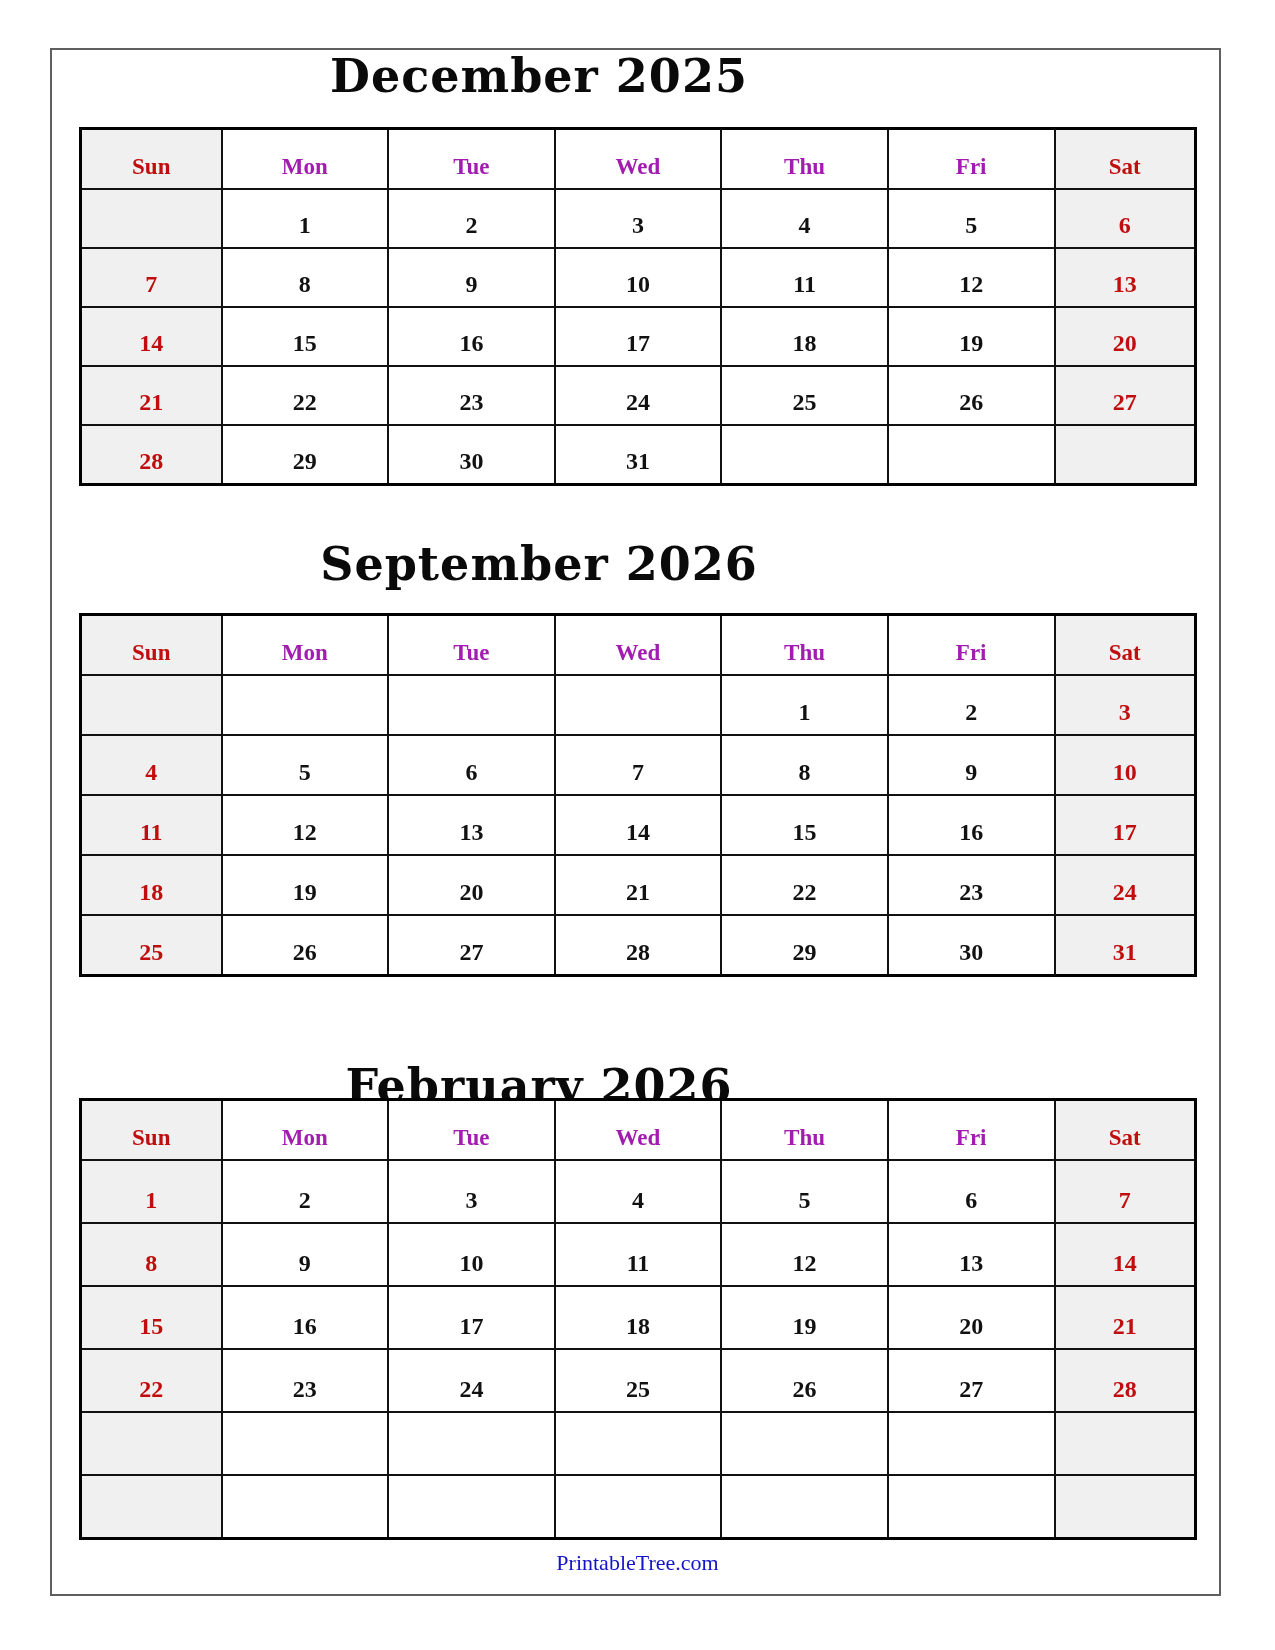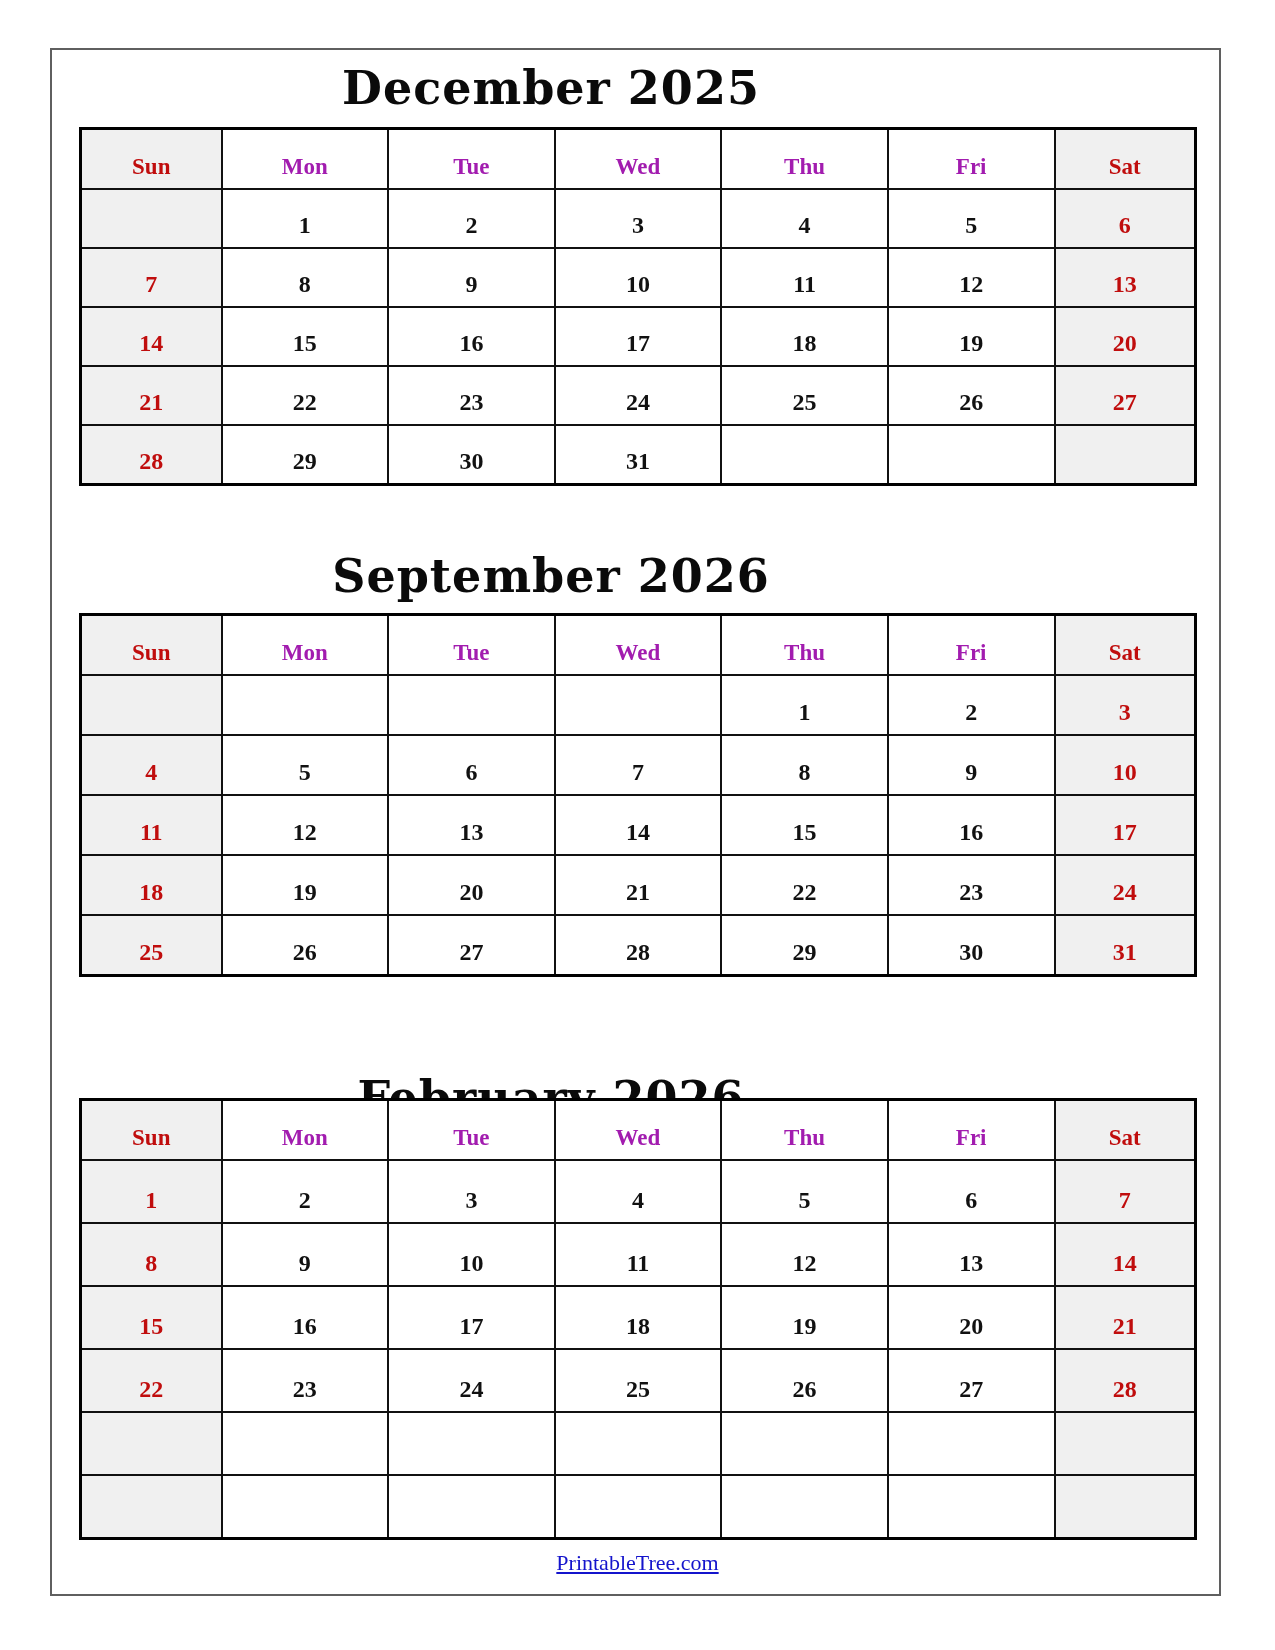--- a/index.html
+++ b/index.html
@@ -21,21 +21,21 @@
   .month-title{
     position:absolute;
     left:0;width:1078px;
     text-align:center;
     font-family:"DejaVu Serif", serif;
     font-weight:bold;
     font-size:46px;
     line-height:1.15;
     color:#0a0a0a;
     letter-spacing:1px;
-    margin:12px;
+    margin:0;
   }
   #title0{top:50px;}
   #title1{top:538px;}
   #title2{top:1060px;}
   table.cal{
     position:absolute;
     left:79px;
     width:1118px;
     border-collapse:collapse;
     table-layout:fixed;
@@ -74,21 +74,20 @@
   }
   .site-footer{
     position:absolute;
     top:1550px;left:0;width:1275px;
     text-align:center;
   }
   .site-footer a{
     font-family:"Liberation Serif", serif;
     font-size:22px;
     color:var(--link-blue,#1414cc);
-    text-decoration:underline;
     cursor:pointer;
   }
 </style>
 </head>
 <body>
 
 <div class="page-frame"></div>
 
 <h2 class="month-title" id="title0">December 2025</h2>
 <table class="cal" id="table0">

